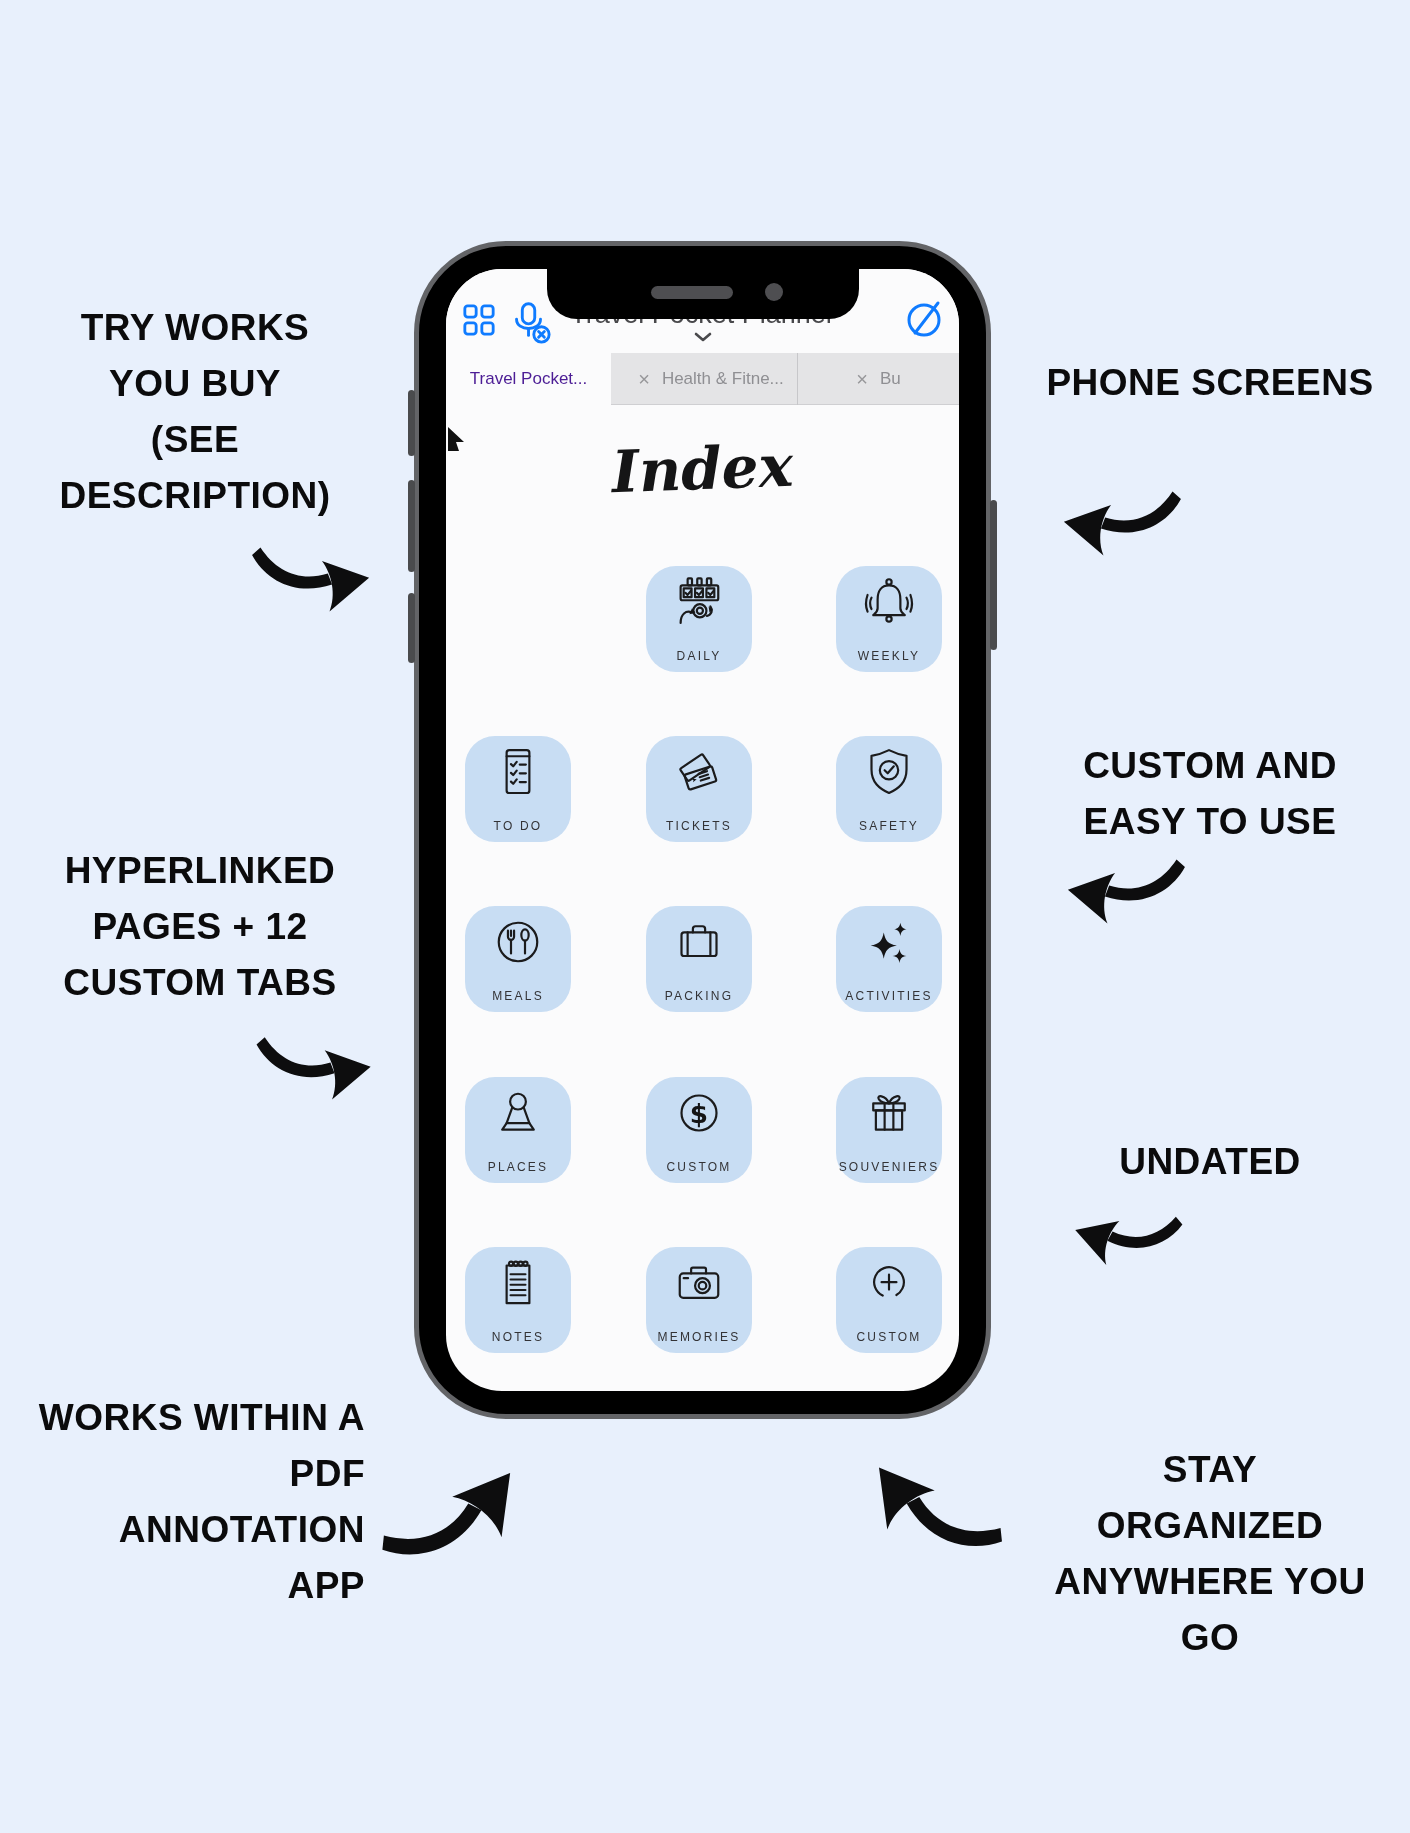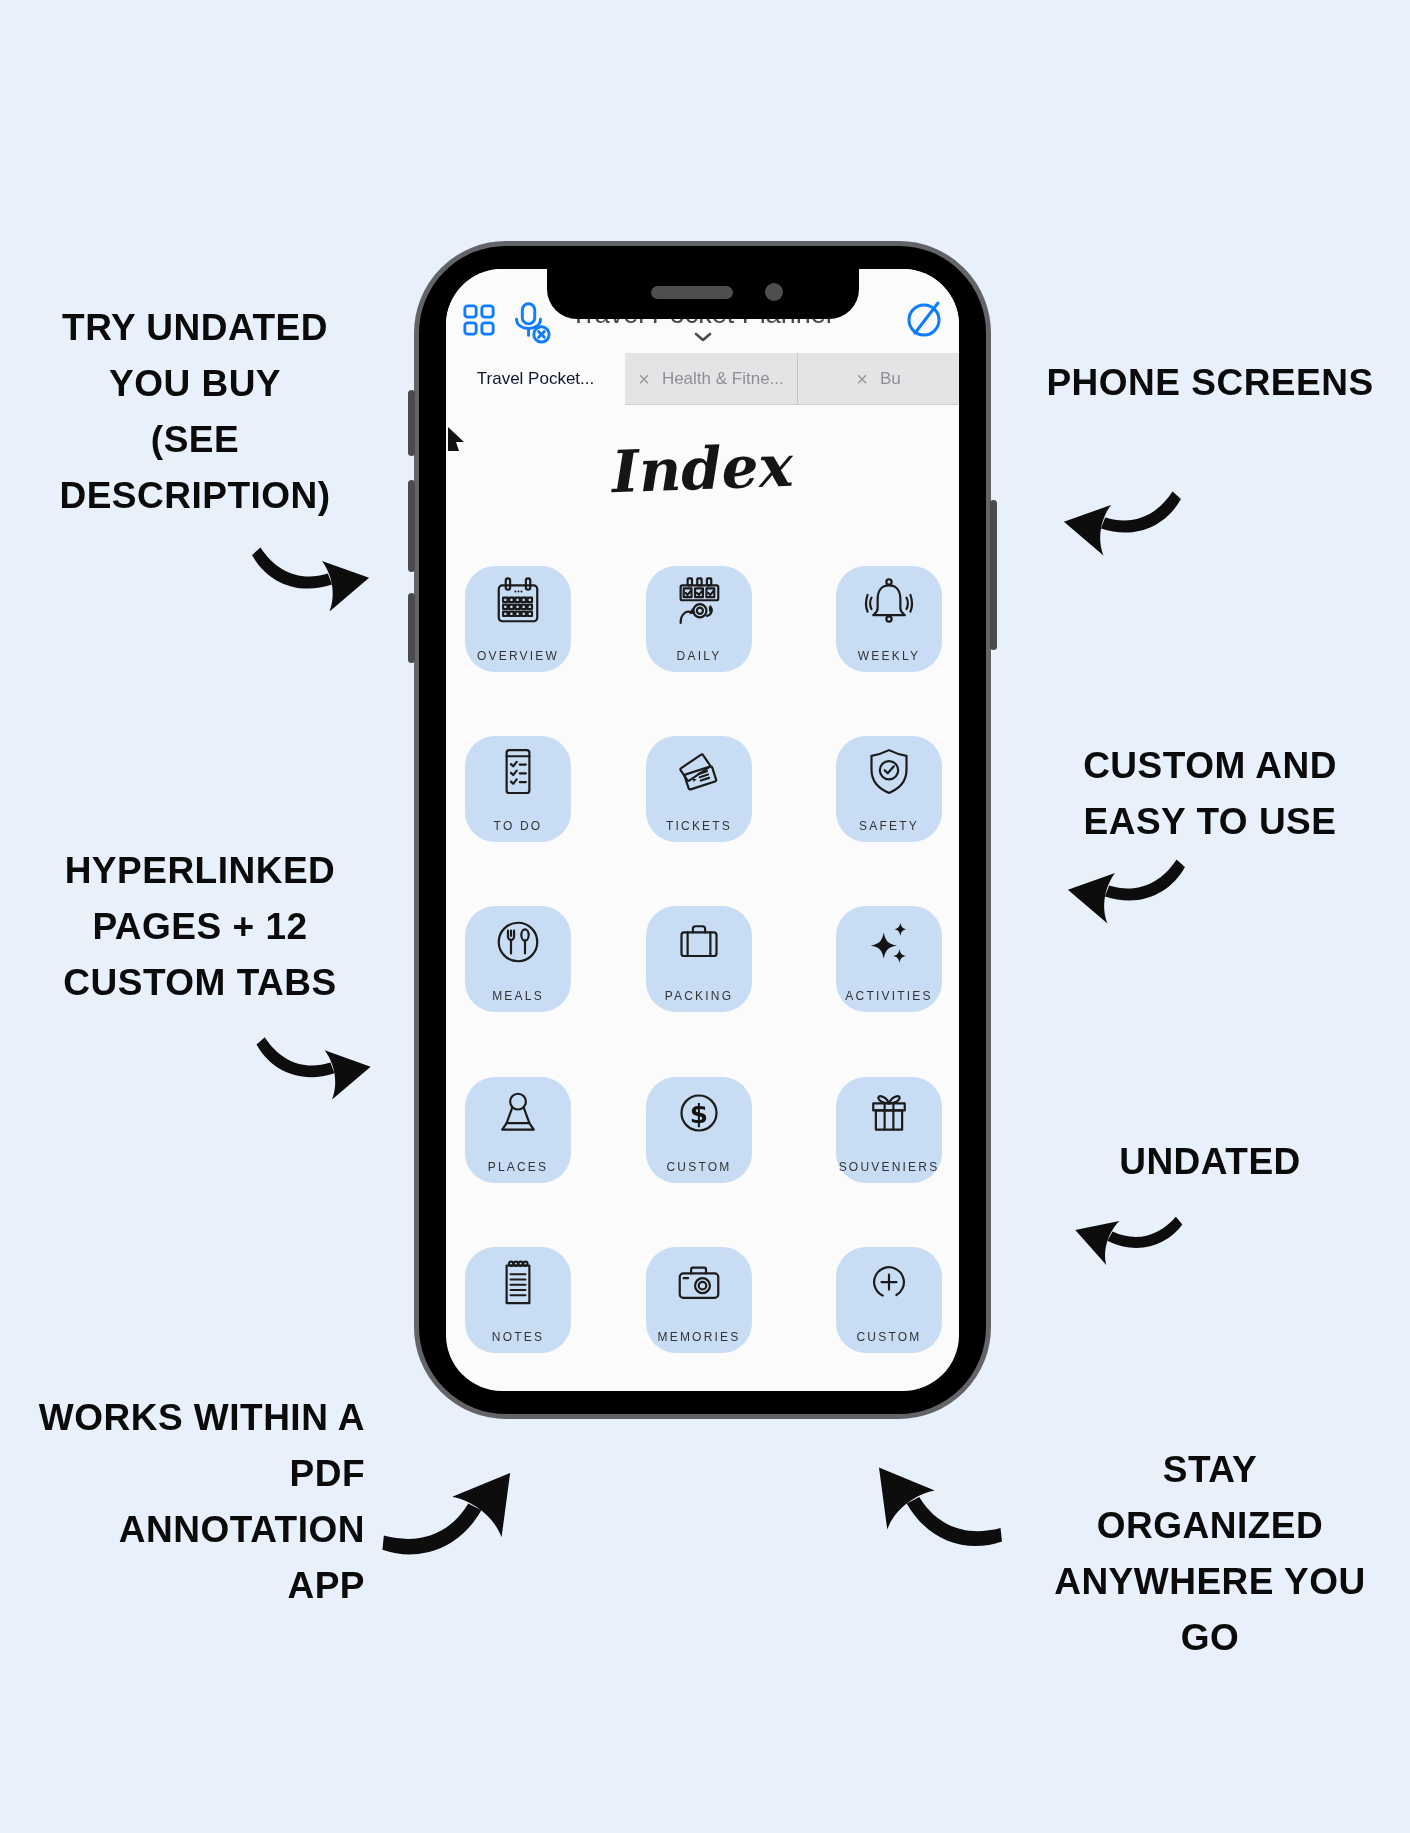--- a/index.html
+++ b/index.html
@@ -36,21 +36,21 @@
   .tb-chevron { position:absolute; left:50%; transform:translateX(-50%); top:63px; z-index:2; }
   .tb-icon { position:absolute; z-index:7; }
   .icon-grid { left:16px; top:34px; }
   .icon-mic { left:60px; top:30px; }
   .icon-pen { right:14px; top:30px; }
 
   
   .tabbar { position:absolute; left:0; top:84px; width:100%; height:52px; background:#e4e4e6;
             border-bottom:1px solid #cfcfd2; font-size:17px; }
   .tab { position:absolute; top:0; height:52px; display:flex; align-items:center; justify-content:center; gap:10px; }
-  .tab-active { left:0; width:179px; background:#fbfbfc; color:#0f172a; }
+  .tab-active { left:0; width:165px; background:#fbfbfc; color:#4c1d95; }
   .tab-2 { left:179px; width:173px; color:#8f8f93; border-right:1px solid #c7c7ca; }
   .tab-3 { left:352px; width:161px; color:#8f8f93; }
   .tab-close { font-size:20px; color:#97979a; margin-right:2px; }
 
   .cursor-arrow { position:absolute; left:0px; top:156px; z-index:3; }
 
   
   .index-title { position:absolute; left:0; top:166px; width:100%; text-align:center;
                  font-family:"DejaVu Serif", serif; font-style:italic; font-weight:700;
                  font-size:58px; color:#151516; transform:rotate(-2deg); }
@@ -70,21 +70,21 @@
 
   .blue-stroke path, .blue-stroke rect, .blue-stroke circle, .blue-stroke line {
      stroke:#0f7bff; stroke-width:3; fill:none; stroke-linecap:round; stroke-linejoin:round; }
 </style>
 </head>
 <body>
 
 <div class="canvas">
 
   <div class="callout" style="left:30px; top:300px; width:330px;">
-    <div>TRY UNDATED</div>
+    <div>TRY WORKS</div>
     <div>YOU BUY</div>
     <div>(SEE</div>
     <div>DESCRIPTION)</div>
   </div>
 
   <div class="callout" style="left:35px; top:843px; width:330px;">
     <div>HYPERLINKED</div>
     <div>PAGES + 12</div>
     <div>CUSTOM TABS</div>
   </div>
@@ -205,34 +205,20 @@
           <span>Bu</span>
         </div>
       </div>
 
       <svg class="cursor-arrow" width="20" height="28" viewBox="0 0 20 28">
         <path d="M2,26 L2,2 L18,17 L10,17 L13,26 Z" fill="#111"></path>
       </svg>
 
       <div class="index-title">Index</div>
 
-      <div class="tile c1 r1">
-        <svg class="ticon" viewBox="0 0 64 64">
-          <rect x="10" y="13" width="44" height="41" rx="4"></rect>
-          <rect x="18" y="5" width="5" height="13" rx="2.5"></rect>
-            <rect x="41" y="5" width="5" height="13" rx="2.5"></rect>
-          <circle class="fillshape" cx="29" cy="20" r="1.1"></circle>
-            <circle class="fillshape" cx="32.5" cy="20" r="1.1"></circle>
-            <circle class="fillshape" cx="36" cy="20" r="1.1"></circle>
-          <path stroke-width="2" d="M15,27h5v5h-5z M22,27h5v5h-5z M29,27h5v5h-5z M36,27h5v5h-5z M43,27h5v5h-5z
-                   M15,35h5v5h-5z M22,35h5v5h-5z M29,35h5v5h-5z M36,35h5v5h-5z M43,35h5v5h-5z
-                   M15,43h5v5h-5z M22,43h5v5h-5z M29,43h5v5h-5z M36,43h5v5h-5z M43,43h5v5h-5z"></path>
-        </svg>
-        <div class="tlabel">OVERVIEW</div>
-      </div>
 
       <div class="tile c2 r1">
         <svg class="ticon" viewBox="0 0 64 64">
           <rect x="19" y="5" width="5" height="8" rx="1"></rect>
             <rect x="30" y="5" width="5" height="8" rx="1"></rect>
             <rect x="41" y="5" width="5" height="8" rx="1"></rect>
           <rect x="11" y="13" width="43" height="17" rx="2"></rect>
           <rect stroke-width="2" x="14.5" y="16.5" width="9" height="10"></rect>
             <rect stroke-width="2" x="27.5" y="16.5" width="9" height="10"></rect>
             <rect stroke-width="2" x="40.5" y="16.5" width="9" height="10"></rect>

